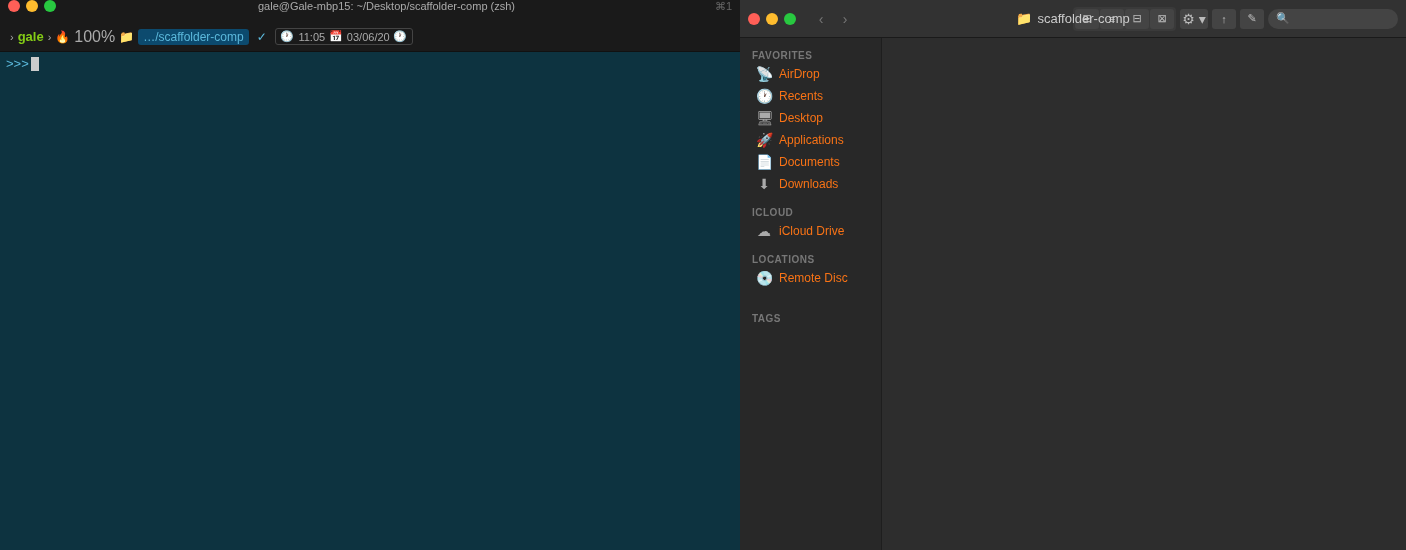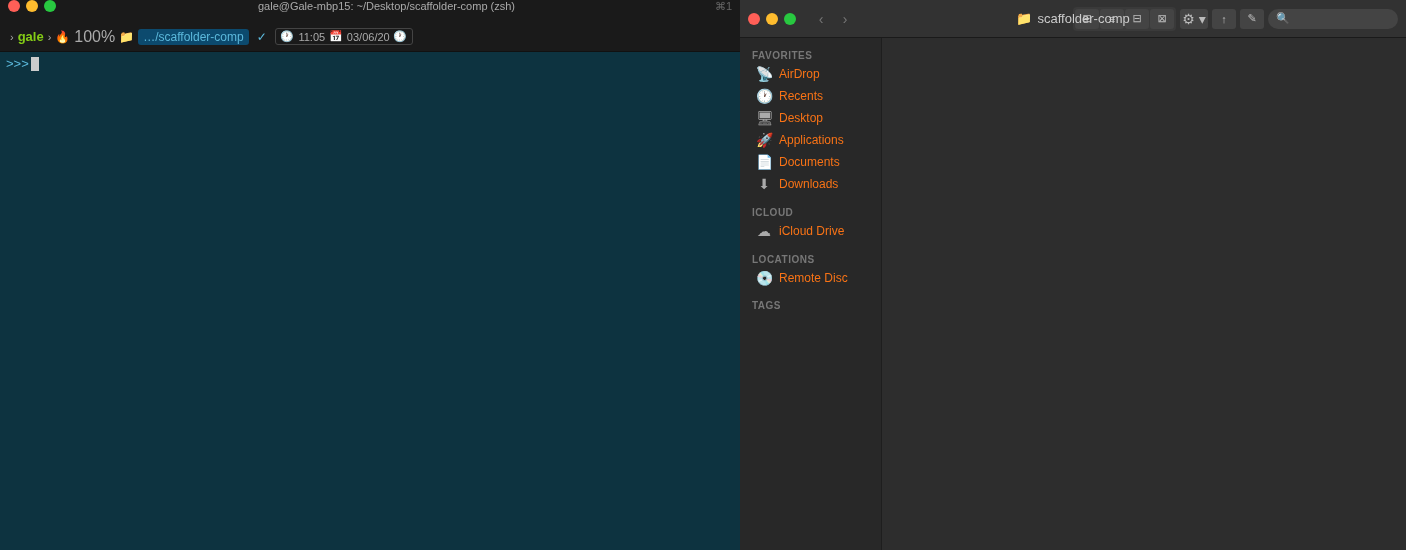--- a/index.html
+++ b/index.html
@@ -419,18 +419,18 @@
         <span class="sidebar-item-icon">☁</span>
         <span class="sidebar-item-label">iCloud Drive</span>
       </div>
 
       <div class="sidebar-section-label" style="margin-top:8px;">Locations</div>
       <div class="sidebar-item">
         <span class="sidebar-item-icon">💿</span>
         <span class="sidebar-item-label">Remote Disc</span>
       </div>
 
-      <div class="sidebar-section-label" style="margin-top:7px;">Tags</div>
+      <div class="sidebar-section-label" style="margin-top:20px;">Tags</div>
     </div>
 
     <div class="finder-main"></div>
   </div>
 </div>
 
 </body></html>

